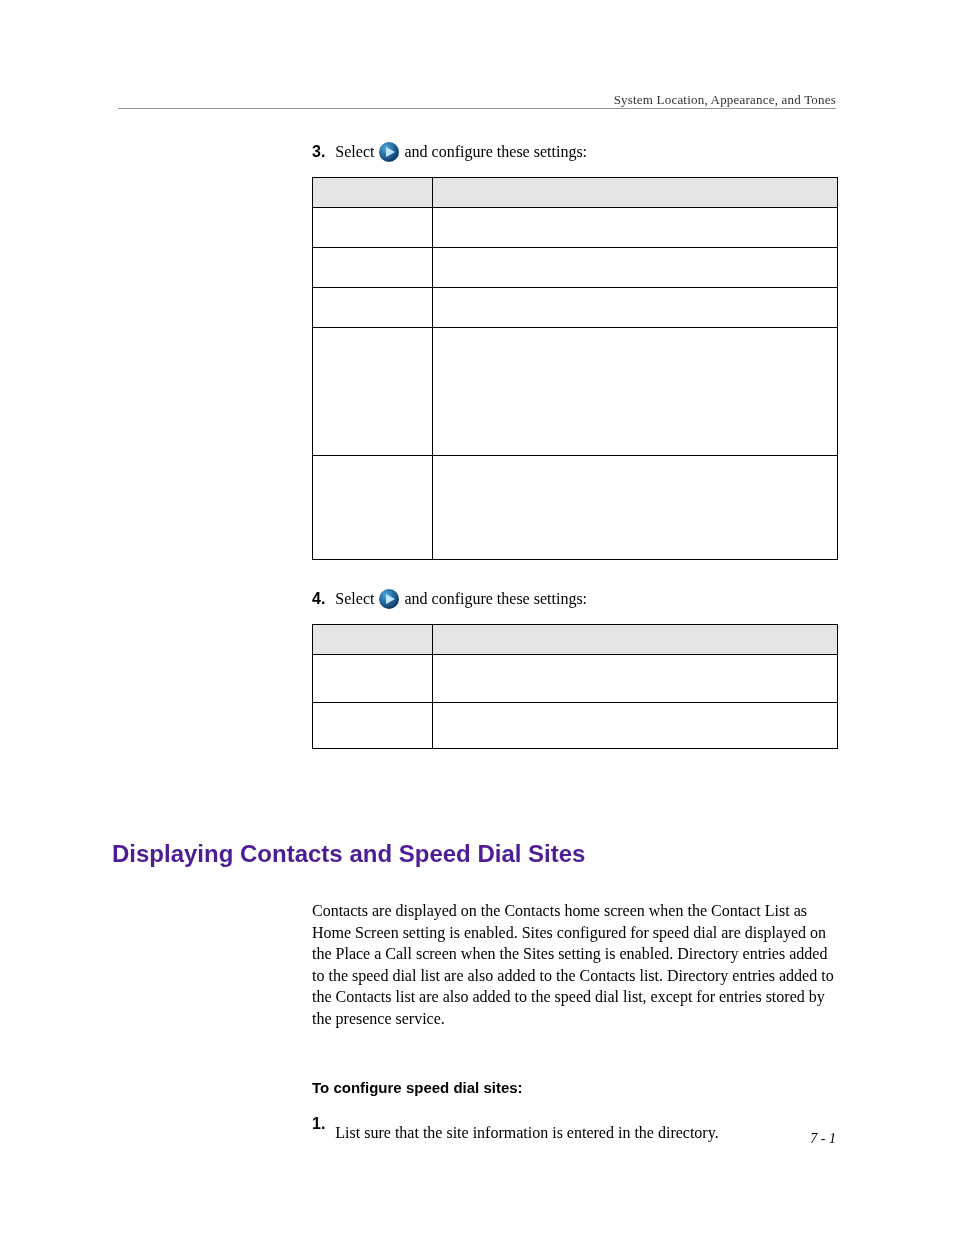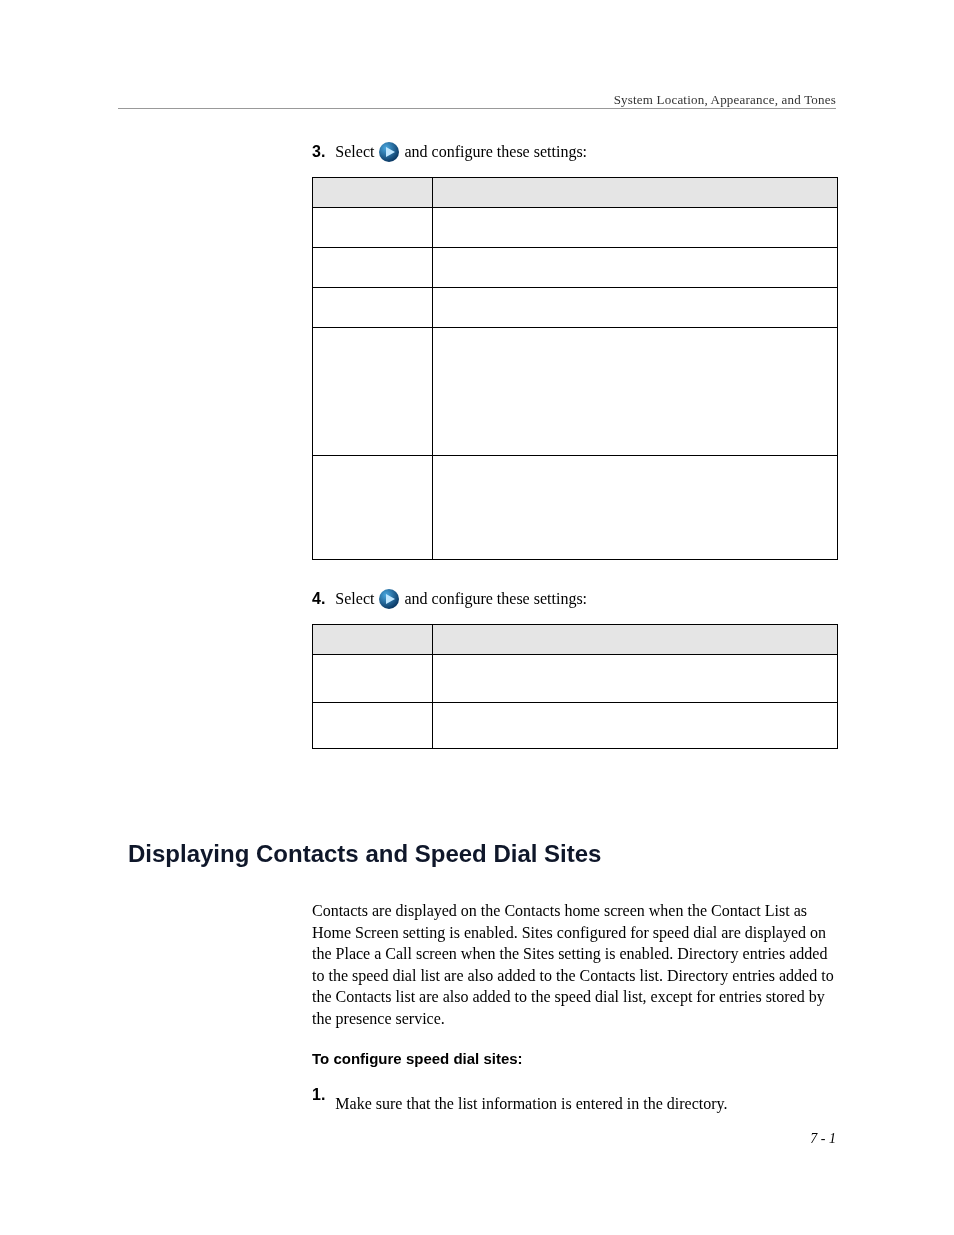--- a/index.html
+++ b/index.html
@@ -16,23 +16,23 @@
   table.settings { width: 100%; border-collapse: collapse; margin-top: 10px; margin-bottom: 28px; }
   table.settings th, table.settings td { border: 1px solid #000; text-align: left; vertical-align: top; font-weight: normal; }
   table.settings th { background: #e5e5e5; }
   .col-setting { width: 120px; }
   .row-h th { height: 30px; }
   .r40 td { height: 40px; }
   .r46 td { height: 46px; }
   .r48 td { height: 48px; }
   .r128 td { height: 128px; }
   .r104 td { height: 104px; }
-  .section-heading { position: absolute; left: 128px; width: 720px; font-family: Arial, Helvetica, sans-serif; font-weight: bold; font-size: 24px; color: #0f172a; }
+  .section-heading { position: absolute; left: 112px; width: 720px; font-family: Arial, Helvetica, sans-serif; font-weight: bold; font-size: 24px; color: #4c1d95; }
   .body-para { font-size: 16px; line-height: 1.35; margin-top: 16px; }
-  .subhead { font-family: Arial, Helvetica, sans-serif; font-weight: bold; font-size: 15px; margin-top: 20px; margin-bottom: 10px; }
+  .subhead { font-family: Arial, Helvetica, sans-serif; font-weight: bold; font-size: 15px; margin-top: 49px; margin-bottom: 10px; }
   .pagenum { position: absolute; bottom: 88px; right: 118px; font-style: italic; font-size: 14px; }
 </style>
 </head>
 <body>
 
 <div class="page">
 
   <div class="header-area">
     <div class="header-title">System Location, Appearance, and Tones</div>
     <hr class="header-rule">
@@ -126,19 +126,19 @@
 
   </div>
 
   <div class="section-heading" style="top: 840px;">Displaying Contacts and Speed Dial Sites</div>
 
   <div style="position:absolute; top: 884px; left: 312px; width: 526px;">
     <p class="body-para">Contacts are displayed on the Contacts home screen when the Contact List as Home Screen setting is enabled. Sites configured for speed dial are displayed on the Place a Call screen when the Sites setting is enabled. Directory entries added to the speed dial list are also added to the Contacts list. Directory entries added to the Contacts list are also added to the speed dial list, except for entries stored by the presence service.</p>
     <p class="subhead">To configure speed dial sites:</p>
     <div class="step" style="margin-top:4px;">
       <span class="step-num">1.</span>
-      <span class="body-para">Make sure that the list information is entered in the directory.</span>
+      <span class="body-para">List sure that the site information is entered in the directory.</span>
     </div>
   </div>
 
   <div class="pagenum">7 - 1</div>
 
 </div>
 
 </body></html>

